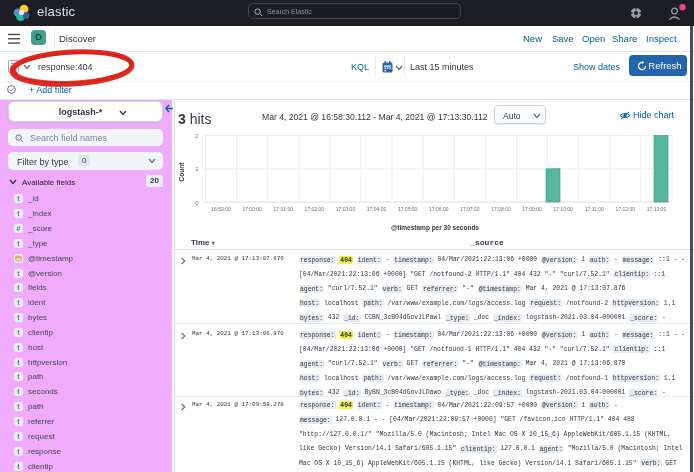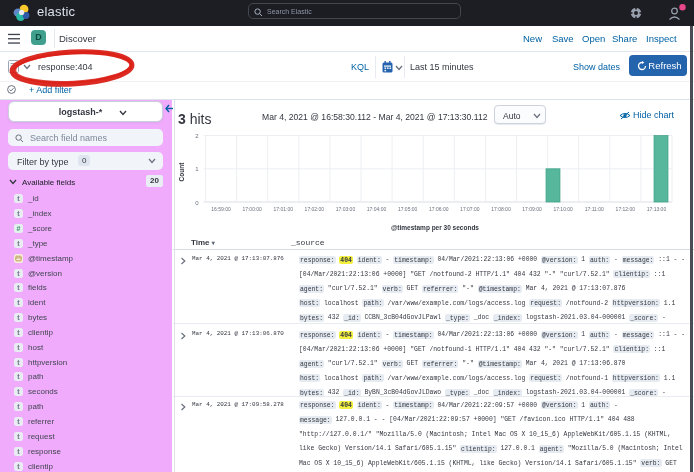--- a/index.html
+++ b/index.html
@@ -55,21 +55,21 @@
 
 #main { position:absolute; left:173px; top:100px; width:521px; height:372px; background:#fff; }
 #hits { position:absolute; left:5px; top:11px; font-size:14px; color:#343741; }
 #daterange { position:absolute; left:89px; top:12px; font-size:8.6px; color:#343741; }
 #autosel { position:absolute; left:321px; top:5px; width:52px; height:19px; background:#fbfcfd; border:1px solid #cdd3de; border-radius:4px; box-shadow:0 1px 1px rgba(130,140,160,.18); }
 #autosel .t { position:absolute; left:8px; top:5px; font-size:8.5px; color:#343741; }
 #hidechart { position:absolute; left:460px; top:10px; font-size:9px; color:#0061a4; }
 
 #thead { position:absolute; left:0; top:135px; width:521px; height:15px; border-bottom:1px solid #d6dbe4; }
 #thead .time { position:absolute; left:18px; top:3px; font-size:8px; font-weight:bold; color:#343741; }
-#thead .src { position:absolute; left:118px; top:3px; font-size:8px; font-weight:normal; color:#343741; }
+#thead .src { position:absolute; left:118px; top:3px; font-size:8px; font-weight:bold; color:#343741;text-align:center; }
 .docrow { position:absolute; left:0; width:521px; }
 .docrow .chev { position:absolute; left:7px; top:1px; }
 .docrow .time { position:absolute; left:19px; top:-1px; font-family:"Liberation Mono", monospace; font-size:5.9px; color:#343741; white-space:nowrap; }
 .src { position:absolute; left:126px; width:392px; font-family:"Liberation Mono", monospace; font-size:6.4px; color:#343741; }
 .sline { position:absolute; left:0; white-space:nowrap; letter-spacing:0px; }
 .k { background:#e6ebf2; border-radius:2px; padding:0.5px 1px; color:#343741; }
 .hl { background:#f2ef3f; border-radius:2px; padding:0.5px 1px; font-weight:bold; color:#343741; }
 .rowsep { position:absolute; left:0; width:521px; height:1px; background:#e8ebf0; }
 
 #scrollbar { position:absolute; left:690px; top:26px; width:3px; height:446px; background:#494d55; }

